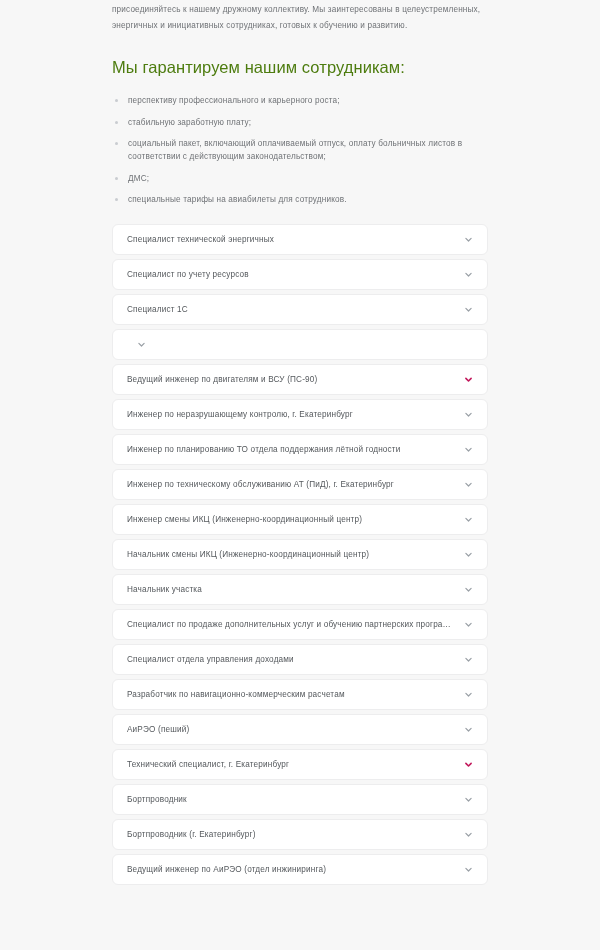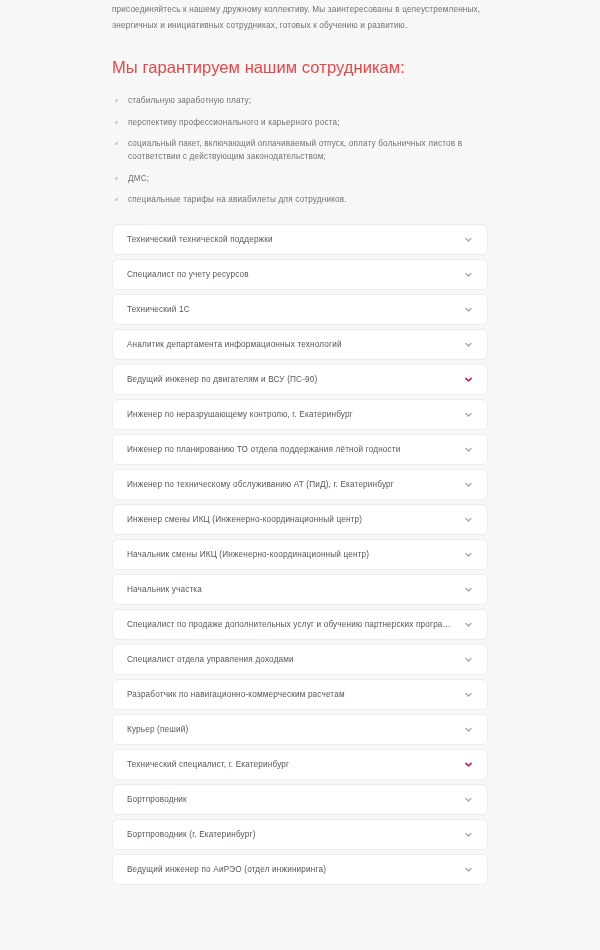--- a/index.html
+++ b/index.html
@@ -32,21 +32,21 @@
     color: #6f7276;
     letter-spacing: 0.02em;
   }
 
   
   .section-heading {
     margin: 22px 0 12px 0;
     font-size: 16.5px;
     font-weight: 400;
     line-height: 22px;
-    color: #ef4444;
+    color: #4d7c0f;
     letter-spacing: 0.005em;
   }
 
   
   .guarantee-list {
     list-style: none;
     margin: 16px 0 0 0;
     padding: 0;
   }
   .guarantee-item {
@@ -119,48 +119,47 @@
 </head>
 <body>
 
 <div class="page">
 
   <p class="intro">присоединяйтесь к нашему дружному коллективу. Мы заинтересованы в целеустремленных, энергичных и инициативных сотрудниках, готовых к обучению и развитию.</p>
 
   <h2 class="section-heading">Мы гарантируем нашим сотрудникам:</h2>
 
   <ul class="guarantee-list">
+      <li class="guarantee-item"><span class="bullet-icon"></span><span>перспективу профессионального и карьерного роста;</span></li>
       <li class="guarantee-item"><span class="bullet-icon"></span><span>стабильную заработную плату;</span></li>
-      <li class="guarantee-item"><span class="bullet-icon"></span><span>перспективу профессионального и карьерного роста;</span></li>
       <li class="guarantee-item"><span class="bullet-icon"></span><span>социальный пакет, включающий оплачиваемый отпуск, оплату больничных листов в соответствии с действующим законодательством;</span></li>
       <li class="guarantee-item"><span class="bullet-icon"></span><span>ДМС;</span></li>
       <li class="guarantee-item"><span class="bullet-icon"></span><span>специальные тарифы на авиабилеты для сотрудников.</span></li>
     </ul>
 
   <ul class="vacancy-list">
       <li class="vacancy-row">
-        <span class="vacancy-title">Технический технической поддержки</span>
+        <span class="vacancy-title">Специалист технической энергичных</span>
         <svg class="chevron-down-icon" viewBox="0 0 12 12">
           <path d="M2.5 4.5 L6 8 L9.5 4.5"></path>
         </svg>
       </li>
       <li class="vacancy-row">
         <span class="vacancy-title">Специалист по учету ресурсов</span>
         <svg class="chevron-down-icon" viewBox="0 0 12 12">
           <path d="M2.5 4.5 L6 8 L9.5 4.5"></path>
         </svg>
       </li>
       <li class="vacancy-row">
-        <span class="vacancy-title">Технический 1С</span>
-        <svg class="chevron-down-icon" viewBox="0 0 12 12">
-          <path d="M2.5 4.5 L6 8 L9.5 4.5"></path>
-        </svg>
-      </li>
-      <li class="vacancy-row">
-        <span class="vacancy-title">Аналитик департамента информационных технологий</span>
+        <span class="vacancy-title">Специалист 1С</span>
+        <svg class="chevron-down-icon" viewBox="0 0 12 12">
+          <path d="M2.5 4.5 L6 8 L9.5 4.5"></path>
+        </svg>
+      </li>
+      <li class="vacancy-row">
         <svg class="chevron-down-icon" viewBox="0 0 12 12">
           <path d="M2.5 4.5 L6 8 L9.5 4.5"></path>
         </svg>
       </li>
       <li class="vacancy-row is-active">
         <span class="vacancy-title">Ведущий инженер по двигателям и ВСУ (ПС-90)</span>
         <svg class="chevron-down-icon" viewBox="0 0 12 12">
           <path d="M2.5 4.5 L6 8 L9.5 4.5"></path>
         </svg>
       </li>
@@ -212,21 +211,21 @@
           <path d="M2.5 4.5 L6 8 L9.5 4.5"></path>
         </svg>
       </li>
       <li class="vacancy-row">
         <span class="vacancy-title">Разработчик по навигационно-коммерческим расчетам</span>
         <svg class="chevron-down-icon" viewBox="0 0 12 12">
           <path d="M2.5 4.5 L6 8 L9.5 4.5"></path>
         </svg>
       </li>
       <li class="vacancy-row">
-        <span class="vacancy-title">Курьер (пеший)</span>
+        <span class="vacancy-title">АиРЭО (пеший)</span>
         <svg class="chevron-down-icon" viewBox="0 0 12 12">
           <path d="M2.5 4.5 L6 8 L9.5 4.5"></path>
         </svg>
       </li>
       <li class="vacancy-row is-active">
         <span class="vacancy-title">Технический специалист, г. Екатеринбург</span>
         <svg class="chevron-down-icon" viewBox="0 0 12 12">
           <path d="M2.5 4.5 L6 8 L9.5 4.5"></path>
         </svg>
       </li>

